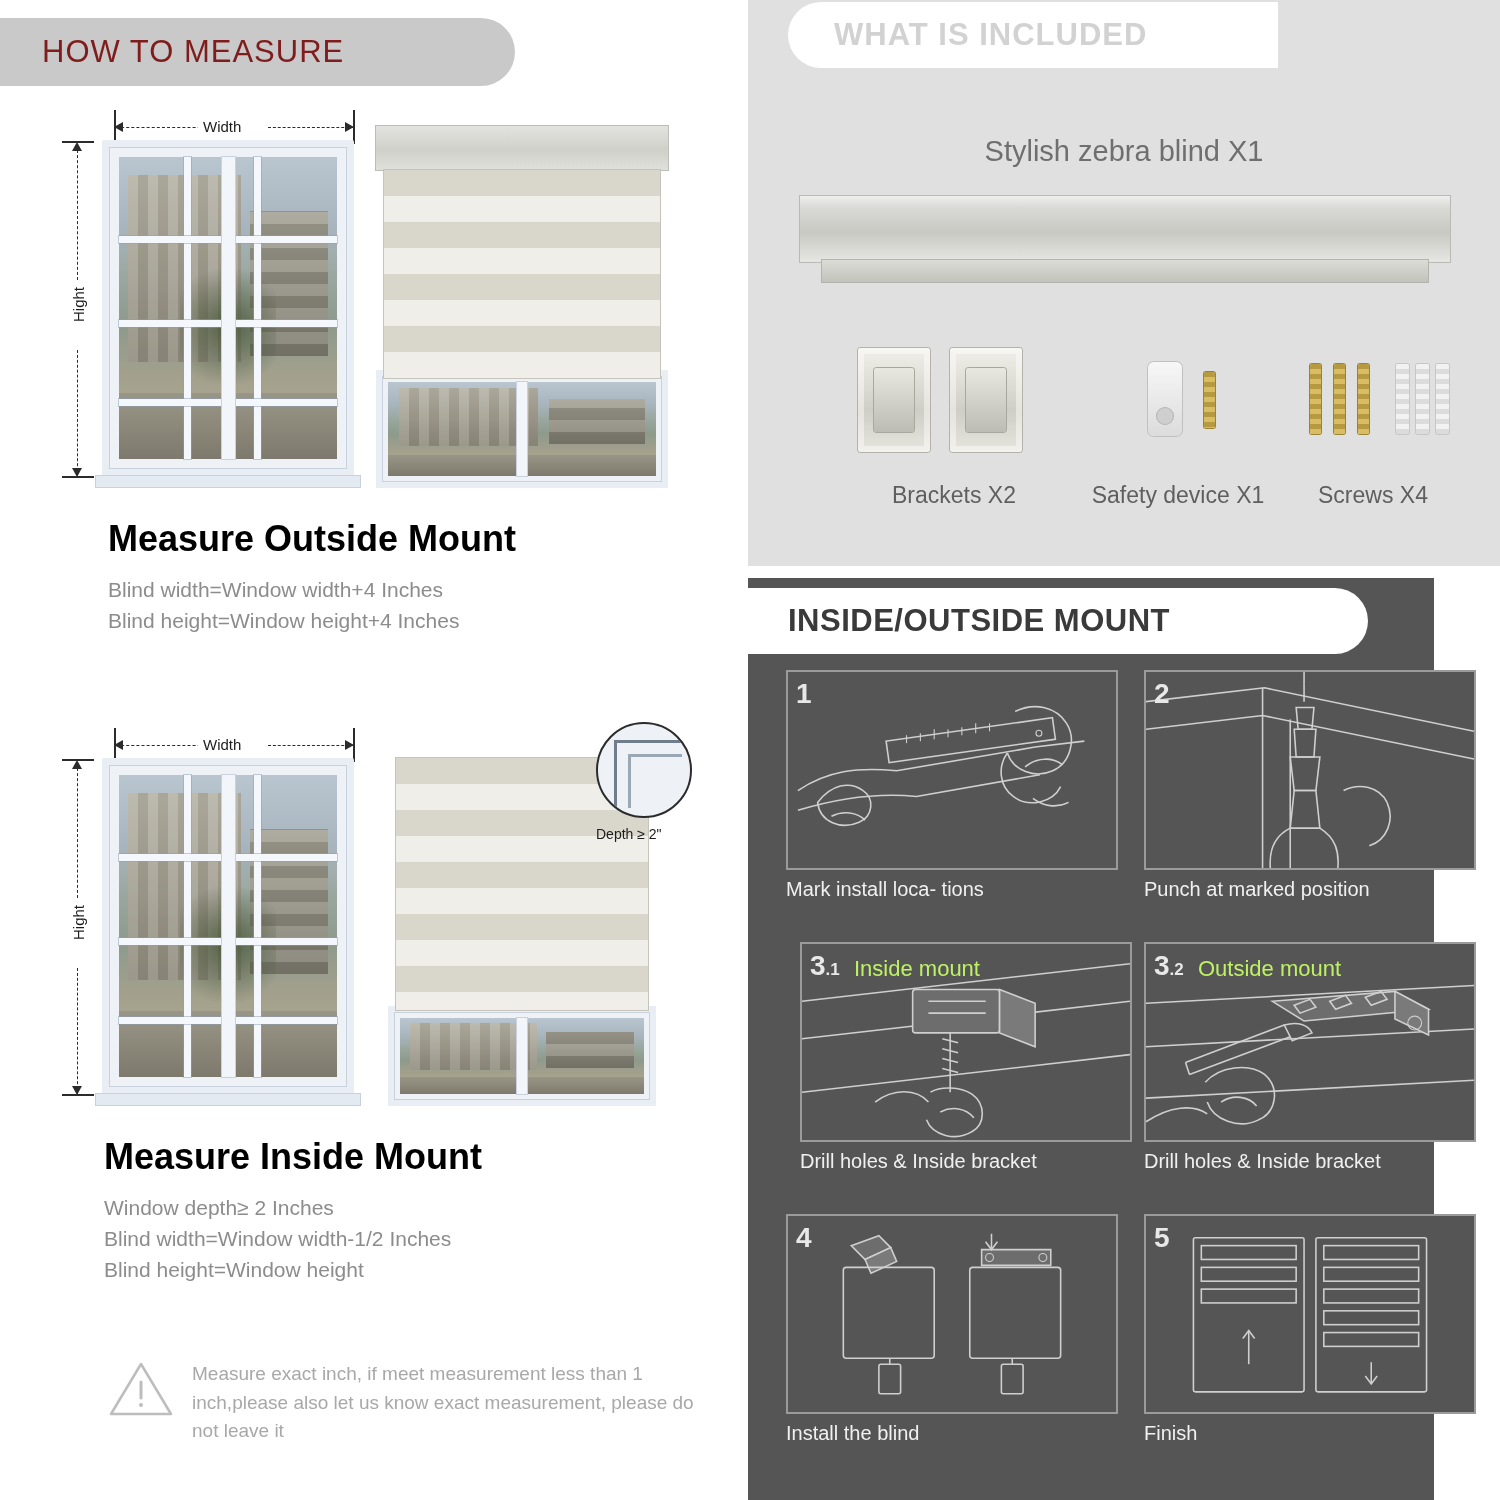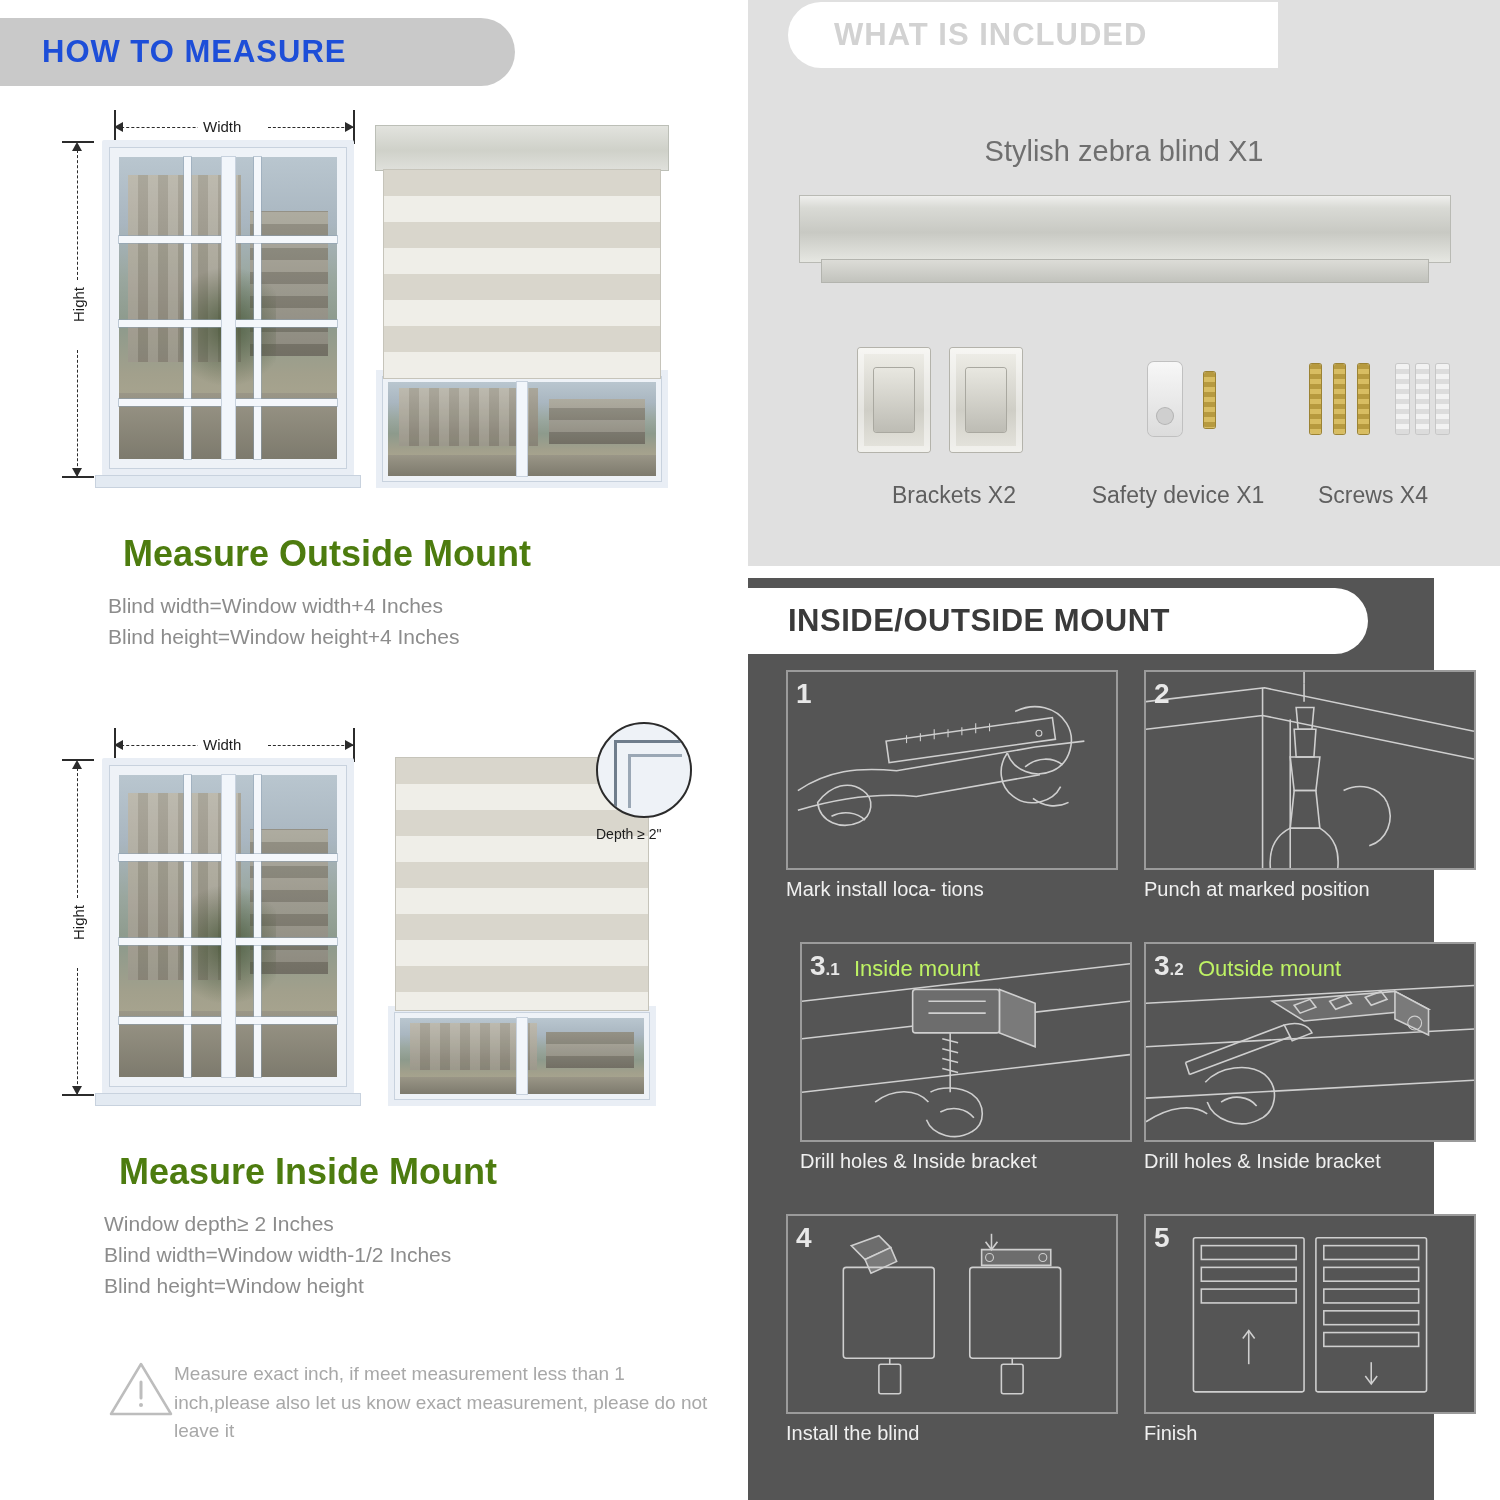--- a/index.html
+++ b/index.html
@@ -14,21 +14,21 @@
 
   
   .left-col {
     position:absolute; left:0; top:0; width:740px; height:1500px;
     background:#ffffff;
   }
   .badge-measure {
     position:absolute; left:0; top:18px; width:515px; height:68px;
     background:#c9c9c9; border-radius:0 34px 34px 0;
     display:flex; align-items:center;
-    color:#1d4ed8; font-size:31px; font-weight:bold; letter-spacing:1px;
+    color:#7f1d1d; font-size:31px; font-weight:normal; letter-spacing:1px;
     padding-left:42px;
   }
 
   .measure-block { position:absolute; left:0; width:740px; }
   .mb-outside { top:100px; }
   .mb-inside  { top:718px; }
 
   .diagram { position:relative; width:700px; height:400px; }
 
   
@@ -131,27 +131,27 @@
   
   .depth-circle {
     position:absolute; width:96px; height:96px; border-radius:50%;
     border:2px solid #2b2b2b; background:#eef2f7; overflow:hidden;
   }
   .depth-circle .corner-a { position:absolute; left:16px; top:16px; right:8px; bottom:8px; border-left:3px solid #6f7d8c; border-top:3px solid #6f7d8c; }
   .depth-circle .corner-b { position:absolute; left:30px; top:30px; right:8px; bottom:8px; border-left:3px solid #9aa7b5; border-top:3px solid #9aa7b5; }
   .depth-text { position:absolute; font-size:14px; color:#1d1d1d; }
 
   .m-title {
-    font-size:36px; font-weight:bold; color:#4d7c0f; margin:15px;
+    font-size:36px; font-weight:bold; color:#000000; margin:0;
   }
   .m-line { font-size:21px; color:#8c8c8c; margin:0; line-height:1.48; }
 
   .note {
     position:absolute; left:108px; top:1360px; width:600px;
-    display:flex; align-items:flex-start;
+    display:flex; gap:18px; align-items:flex-start;
   }
   .warn-tri { width:66px; height:58px; flex:0 0 66px; position:relative; }
   .note-text { font-size:19px; color:#a8a8a8; line-height:1.5; }
 
   
   .right-col { position:absolute; left:748px; top:0; width:752px; height:1500px; }
 
   .included-panel {
     position:absolute; left:0; top:0; width:752px; height:566px;
     background:#e0e0e0;

